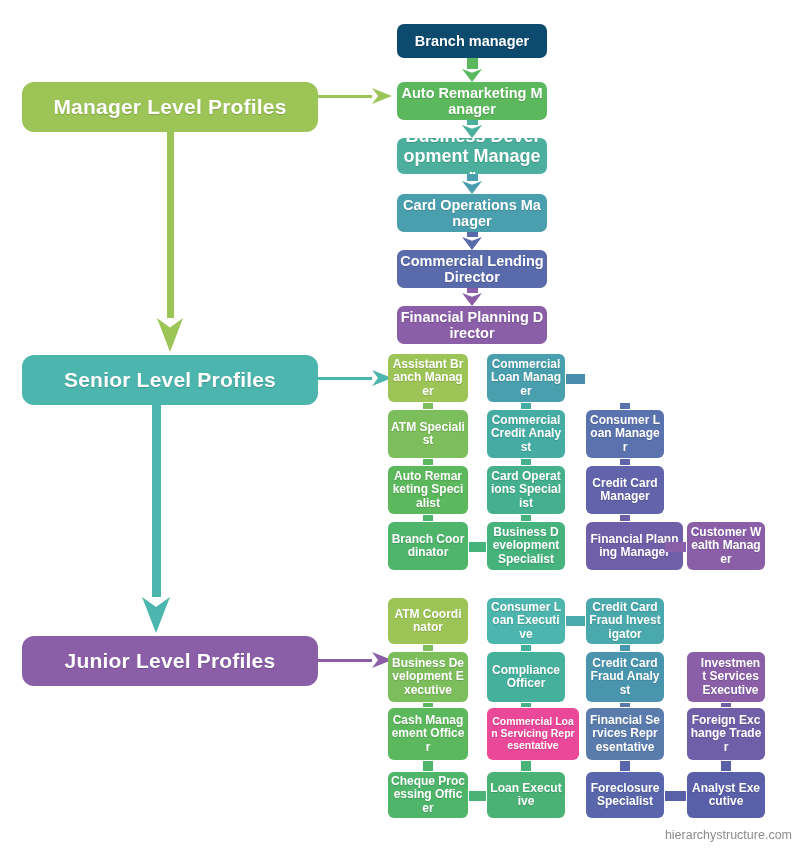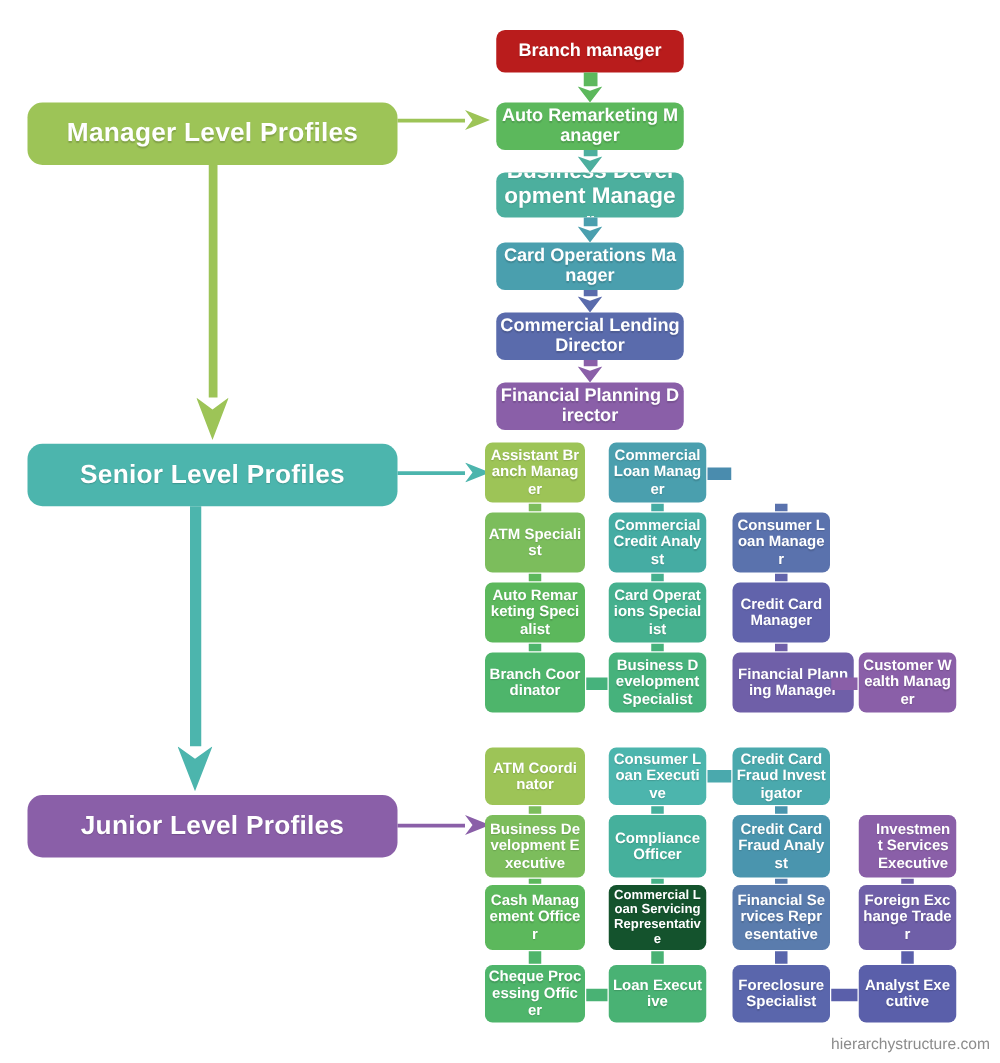--- a/index.html
+++ b/index.html
@@ -69,21 +69,21 @@
     <div class="vline" style="left: 166.5px; top: 132px; width: 7px; height: 186px; background: rgb(157, 196, 87);"></div>
     <div class="arrow-down" style="left: 157px; top: 318px; width: 26px; height: 34px; background: rgb(157, 196, 87); clip-path: polygon(0px 0px, 50% 28%, 100% 0px, 50% 100%);"></div>
     <div class="vline" style="left: 151.5px; top: 405px; width: 9px; height: 192px; background: rgb(76, 181, 173);"></div>
     <div class="arrow-down" style="left: 142px; top: 597px; width: 28px; height: 36px; background: rgb(76, 181, 173); clip-path: polygon(0px 0px, 50% 28%, 100% 0px, 50% 100%);"></div>
     <div class="hline" style="left: 318px; top: 94.5px; width: 54px; height: 3px; background: rgb(157, 196, 87);"></div>
     <div class="arrow-right" style="left: 372px; top: 88px; width: 20px; height: 16px; background: rgb(157, 196, 87); clip-path: polygon(0px 0px, 30% 50%, 0px 100%, 100% 50%);"></div>
     <div class="hline" style="left: 318px; top: 376.5px; width: 54px; height: 3px; background: rgb(76, 181, 173);"></div>
     <div class="arrow-right" style="left: 372px; top: 370px; width: 20px; height: 16px; background: rgb(76, 181, 173); clip-path: polygon(0px 0px, 30% 50%, 0px 100%, 100% 50%);"></div>
     <div class="hline" style="left: 318px; top: 658.5px; width: 54px; height: 3px; background: rgb(138, 95, 168);"></div>
     <div class="arrow-right" style="left: 372px; top: 652px; width: 20px; height: 16px; background: rgb(138, 95, 168); clip-path: polygon(0px 0px, 30% 50%, 0px 100%, 100% 50%);"></div>
-    <div class="node mgr" style="left: 397px; top: 24px; width: 150px; height: 34px; background: #b91c1c;">Branch manager</div>
+    <div class="node mgr" style="left: 397px; top: 24px; width: 150px; height: 34px; background: #0c4a6e;">Branch manager</div>
     <div class="vline" style="left: 466.5px; top: 58px; width: 11px; height: 11px; background: rgb(92, 184, 92);"></div>
     <div class="arrow-down" style="left: 462px; top: 69px; width: 20px; height: 13px; background: rgb(92, 184, 92); clip-path: polygon(0px 0px, 50% 28%, 100% 0px, 50% 100%);"></div>
     <div class="node mgr" style="left: 397px; top: 82px; width: 150px; height: 38px; background: rgb(92, 184, 92);">Auto Remarketing Manager</div>
     <div class="vline" style="left: 466.5px; top: 120px; width: 11px; height: 5px; background: rgb(76, 175, 158);"></div>
     <div class="arrow-down" style="left: 462px; top: 125px; width: 20px; height: 13px; background: rgb(76, 175, 158); clip-path: polygon(0px 0px, 50% 28%, 100% 0px, 50% 100%);"></div>
     <div class="node mgr sm" style="left: 397px; top: 138px; width: 150px; height: 36px; background: rgb(76, 175, 158);">Business Development Manager</div>
     <div class="vline" style="left: 466.5px; top: 174px; width: 11px; height: 7px; background: rgb(74, 159, 174);"></div>
     <div class="arrow-down" style="left: 462px; top: 181px; width: 20px; height: 13px; background: rgb(74, 159, 174); clip-path: polygon(0px 0px, 50% 28%, 100% 0px, 50% 100%);"></div>
     <div class="node mgr" style="left: 397px; top: 194px; width: 150px; height: 38px; background: rgb(74, 159, 174);">Card Operations Manager</div>
     <div class="vline" style="left: 466.5px; top: 232px; width: 11px; height: 5px; background: rgb(90, 107, 172);"></div>
@@ -120,21 +120,21 @@
     <div class="vstub" style="left: 423px; top: 645px; height: 6px; background: rgb(124, 189, 92);"></div>
     <div class="node grid" style="left: 388px; top: 652px; width: 80px; height: 50px; background: rgb(124, 189, 92);">Business Development Executive</div>
     <div class="vstub" style="left: 423px; top: 703px; height: 4px; background: rgb(92, 184, 92);"></div>
     <div class="node grid" style="left: 388px; top: 708px; width: 80px; height: 52px; background: rgb(92, 184, 92);">Cash Management Officer</div>
     <div class="vstub" style="left: 423px; top: 761px; height: 10px; background: rgb(78, 181, 107);"></div>
     <div class="node grid" style="left: 388px; top: 772px; width: 80px; height: 46px; background: rgb(78, 181, 107);">Cheque Processing Officer</div>
     <div class="node grid" style="left: 487px; top: 598px; width: 78px; height: 46px; background: rgb(76, 181, 173);">Consumer Loan Executive</div>
     <div class="vstub" style="left: 521px; top: 645px; height: 6px; background: rgb(69, 176, 156);"></div>
     <div class="node grid" style="left: 487px; top: 652px; width: 78px; height: 50px; background: rgb(69, 176, 156);">Compliance Officer</div>
     <div class="vstub" style="left: 521px; top: 703px; height: 4px; background: rgb(70, 178, 136);"></div>
-    <div class="node grid tiny" style="left: 487px; top: 708px; width: 78px; height: 52px; background: #14532d;">Commercial Loan Servicing Representative</div>
+    <div class="node grid tiny" style="left: 487px; top: 708px; width: 92px; height: 52px; background: #ec4899;">Commercial Loan Servicing Representative</div>
     <div class="vstub" style="left: 521px; top: 761px; height: 10px; background: rgb(73, 178, 116);"></div>
     <div class="node grid" style="left: 487px; top: 772px; width: 78px; height: 46px; background: rgb(73, 178, 116);">Loan Executive</div>
     <div class="node grid" style="left: 586px; top: 598px; width: 78px; height: 46px; background: rgb(74, 169, 173);">Credit Card Fraud Investigator</div>
     <div class="vstub" style="left: 620px; top: 645px; height: 6px; background: rgb(74, 149, 174);"></div>
     <div class="node grid" style="left: 586px; top: 652px; width: 78px; height: 50px; background: rgb(74, 149, 174);">Credit Card Fraud Analyst</div>
     <div class="vstub" style="left: 620px; top: 703px; height: 4px; background: rgb(90, 124, 173);"></div>
     <div class="node grid" style="left: 586px; top: 708px; width: 78px; height: 52px; background: rgb(90, 124, 173);">Financial Services Representative</div>
     <div class="vstub" style="left: 620px; top: 761px; height: 10px; background: rgb(90, 102, 172);"></div>
     <div class="node grid" style="left: 586px; top: 772px; width: 78px; height: 46px; background: rgb(90, 102, 172);">Foreclosure Specialist</div>
     <div class="node grid" style="left: 687px; top: 652px; width: 78px; height: 50px; background: rgb(138, 95, 168); padding-left: 12px;">Investment Services Executive</div>

